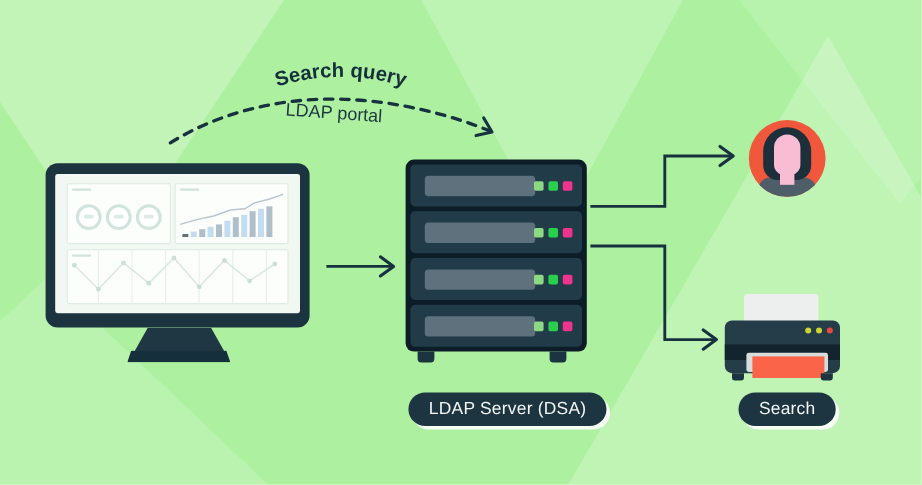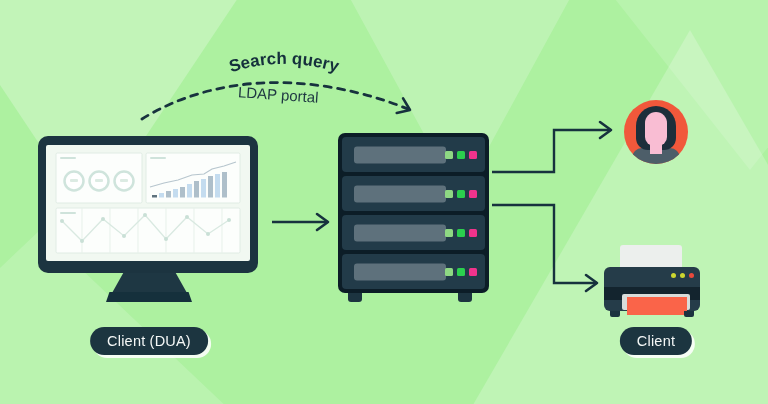--- a/index.html
+++ b/index.html
@@ -166,21 +166,20 @@
             <circle cx="141" cy="72" r="2"></circle>
               <circle cx="162" cy="89" r="2"></circle>
               <circle cx="183" cy="75" r="2"></circle>
           </g>
         </g>
       </svg>
     </div>
   </div>
   <div class="monitor-neck"></div>
   <div class="monitor-base"></div>
-  <div class="pill" style="left:149px;">Client (DUA)</div>
 
   <div class="rack">
     <div class="rack-unit">
       <div class="rack-slot"></div>
       <span class="led led-1"></span>
       <span class="led led-2"></span>
       <span class="led led-3"></span>
     </div>
     <div class="rack-unit">
       <div class="rack-slot"></div>
@@ -196,34 +195,35 @@
     </div>
     <div class="rack-unit">
       <div class="rack-slot"></div>
       <span class="led led-1"></span>
       <span class="led led-2"></span>
       <span class="led led-3"></span>
     </div>
   </div>
   <div class="rack-foot left"></div>
   <div class="rack-foot right"></div>
+  <div class="pill" style="left:423px;">LDAP Server (DSA)</div>
 
   <div class="avatar">
     <div class="shoulders"></div>
     <div class="hair"></div>
     <div class="face"></div>
     <div class="neck"></div>
   </div>
 
   <div class="printer-paper-top"></div>
   <div class="printer-body">
     <div class="printer-band"></div>
     <span class="printer-dot dot-1"></span>
     <span class="printer-dot dot-2"></span>
     <span class="printer-dot dot-3"></span>
   </div>
   <div class="printer-tray"></div>
   <div class="printer-paper-out"></div>
   <div class="printer-foot pf-left"></div>
   <div class="printer-foot pf-right"></div>
-  <div class="pill" style="left:656px;">Client</div>
+  <div class="pill" style="left:656px;">Search</div>
 
 </div>
 
 </body></html>

